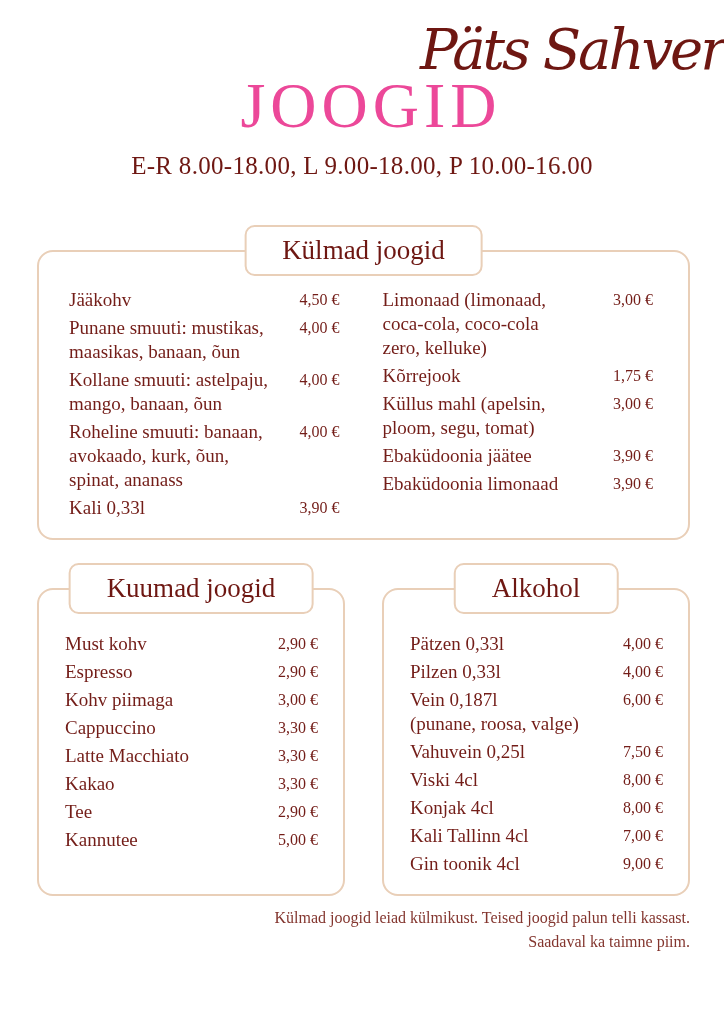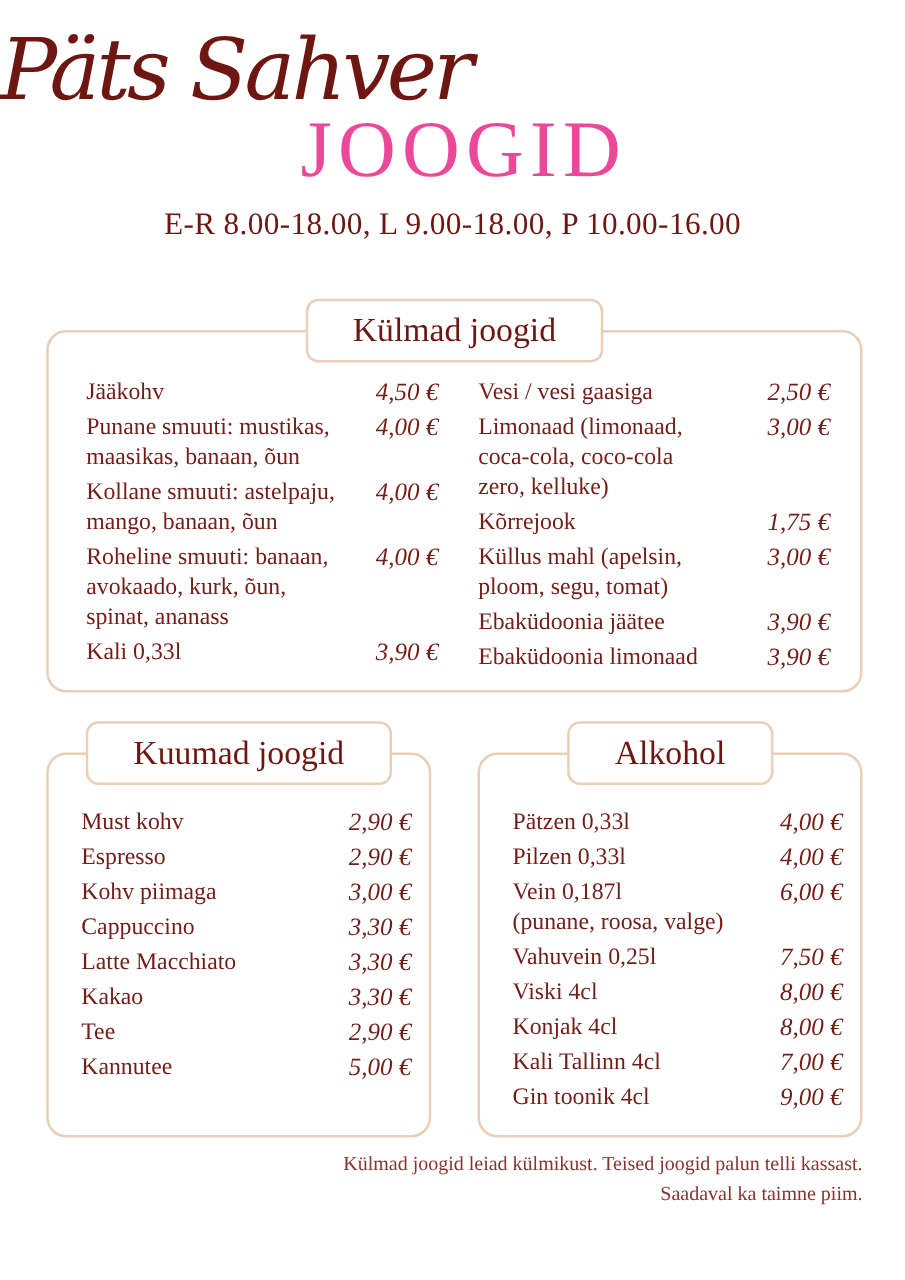--- a/index.html
+++ b/index.html
@@ -2,22 +2,22 @@
 <html><head>
 <meta charset="utf-8">
 <style>
   html,body{margin:0;padding:0;background:#ffffff;}
   .page{
     width:724px;height:1024px;background:#ffffff;position:relative;overflow:hidden;
     font-family:"Liberation Serif", serif;color:#731d18;box-sizing:border-box;
   }
   
   .brand{
-    text-align:left;font-family:"DejaVu Serif", serif;font-style:italic;
-    font-size:68px;line-height:1.15;margin:18px 0 0 0;letter-spacing:-3px;font-weight:normal;
+    text-align:right;font-family:"DejaVu Serif", serif;font-style:italic;
+    font-size:56px;line-height:1.15;margin:18px 0 0 0;letter-spacing:-3px;font-weight:normal;
     color:#6e1712;
   }
   .menu-title{
     text-align:center;font-size:64px;line-height:0.95;letter-spacing:5px;
     margin:-6px 0 0 18px;font-weight:normal;color:#ec4899;
   }
   .hours{
     text-align:center;font-size:25px;margin-top:15px;letter-spacing:0.3px;color:#6e1712;
   }
   
@@ -30,21 +30,21 @@
     padding:8px 36px;font-size:27px;white-space:nowrap;color:#6e1712;
   }
   .cold{
     margin:70px 34px 0 37px;
     padding:36px 24px 4px 30px;
     min-height:290px;
   }
   .cold-grid{display:grid;grid-template-columns:1fr 1fr;column-gap:32px;}
   .row{display:flex;align-items:flex-start;margin-bottom:4px;}
   .nm{flex:1;font-size:19px;line-height:24px;white-space:pre-line;}
-  .pr{width:62px;font-size:20px;line-height:24px;flex-shrink:0;padding-left:8px;text-align:right;font-style:italic;}
+  .pr{width:62px;font-size:16px;line-height:24px;flex-shrink:0;padding-left:8px;text-align:center;}
   
   .bottom{display:flex;gap:37px;margin:48px 34px 0 37px;align-items:stretch;}
   .box{flex:1;padding:42px 14px 14px 26px;min-height:280px;}
   
   .footer{
     text-align:right;margin:10px 34px 0 0;font-size:16px;line-height:1.5;color:#83352e;
   }
 </style>
 </head>
 <body>
@@ -78,24 +78,20 @@
 avokaado, kurk, õun,
 spinat, ananass</span>
           <span class="pr">4,00 €</span>
         </div>
         <div class="row">
           <span class="nm">Kali 0,33l</span>
           <span class="pr">3,90 €</span>
         </div>
       </div>
       <div>
-        <div class="row">
-          <span class="nm">Vesi / vesi gaasiga</span>
-          <span class="pr">2,50 €</span>
-        </div>
         <div class="row">
           <span class="nm">Limonaad (limonaad,
 coca-cola, coco-cola
 zero, kelluke)</span>
           <span class="pr">3,00 €</span>
         </div>
         <div class="row">
           <span class="nm">Kõrrejook</span>
           <span class="pr">1,75 €</span>
         </div>

